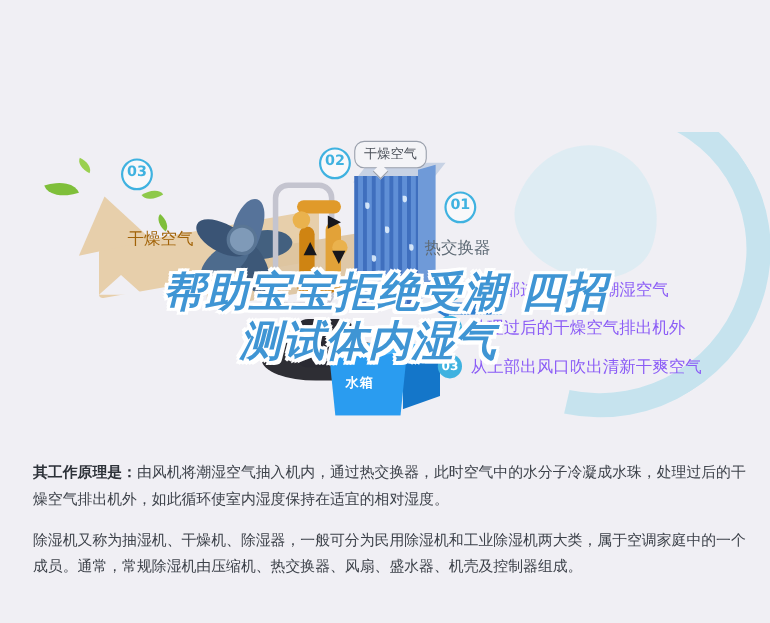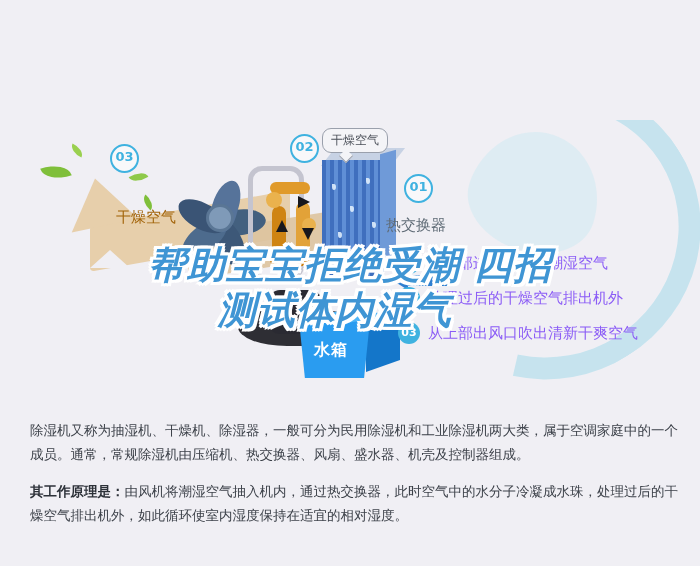--- a/index.html
+++ b/index.html
@@ -141,21 +141,21 @@
   .base2{position:absolute;left:268px;top:170px;width:54px;height:44px;background:#2a2a32;border-radius:12px;}
 
   
   .tank{position:absolute;left:296px;top:186px;width:108px;height:76px;}
   .tank .front{position:absolute;left:0;top:14px;width:74px;height:58px;background:#2a9cf0;
     clip-path:polygon(4% 0,100% 0,92% 100%,12% 100%);}
   .tank .sidep{position:absolute;left:70px;top:6px;width:34px;height:60px;background:#1476c9;
     clip-path:polygon(0 6%,100% 0,100% 80%,0 100%);}
   .tank .lip{position:absolute;left:-4px;top:4px;width:104px;height:20px;background:#4db4f7;
     clip-path:polygon(6% 40%,52% 0,100% 22%,56% 62%);}
-  .tank .label{position:absolute;left:18px;top:34px;color:#ffffff;font-size:16px;font-weight:bold;
+  .tank .label{position:absolute;left:18px;top:34px;color:#ffffff;font-size:12px;font-weight:bold;
     font-family:"DejaVu Sans","Liberation Sans",sans-serif;letter-spacing:1px;}
 
   
   .badge{
     position:absolute;width:25px;height:25px;border-radius:50%;
     border:2px solid #3fb2e0;color:#3fb2e0;
     font-size:13px;font-weight:bold;line-height:21px;text-align:center;
     background:rgba(255,255,255,.55);
     font-family:"DejaVu Sans","Liberation Sans",sans-serif;
   }
@@ -327,17 +327,17 @@
       <div class="txt">从上部出风口吹出清新干爽空气</div>
     </div>
   </div>
 
   <div class="overlay">
     <div class="line l1">帮助宝宝拒绝受潮 四招</div>
     <div class="line l2">测试体内湿气</div>
   </div>
 
   <div class="body">
+    <div class="para"><span class="lead">其工作原理是：</span><span>由风机将潮湿空气抽入机内，通过热交换器，此时空气中的水分子冷凝成水珠，处理过后的干燥空气排出机外，如此循环使室内湿度保持在适宜的相对湿度。</span></div>
     <div class="para">除湿机又称为抽湿机、干燥机、除湿器，一般可分为民用除湿机和工业除湿机两大类，属于空调家庭中的一个成员。通常，常规除湿机由压缩机、热交换器、风扇、盛水器、机壳及控制器组成。</div>
-    <div class="para"><span class="lead">其工作原理是：</span><span>由风机将潮湿空气抽入机内，通过热交换器，此时空气中的水分子冷凝成水珠，处理过后的干燥空气排出机外，如此循环使室内湿度保持在适宜的相对湿度。</span></div>
   </div>
 
 </div>
 
 </body></html>

